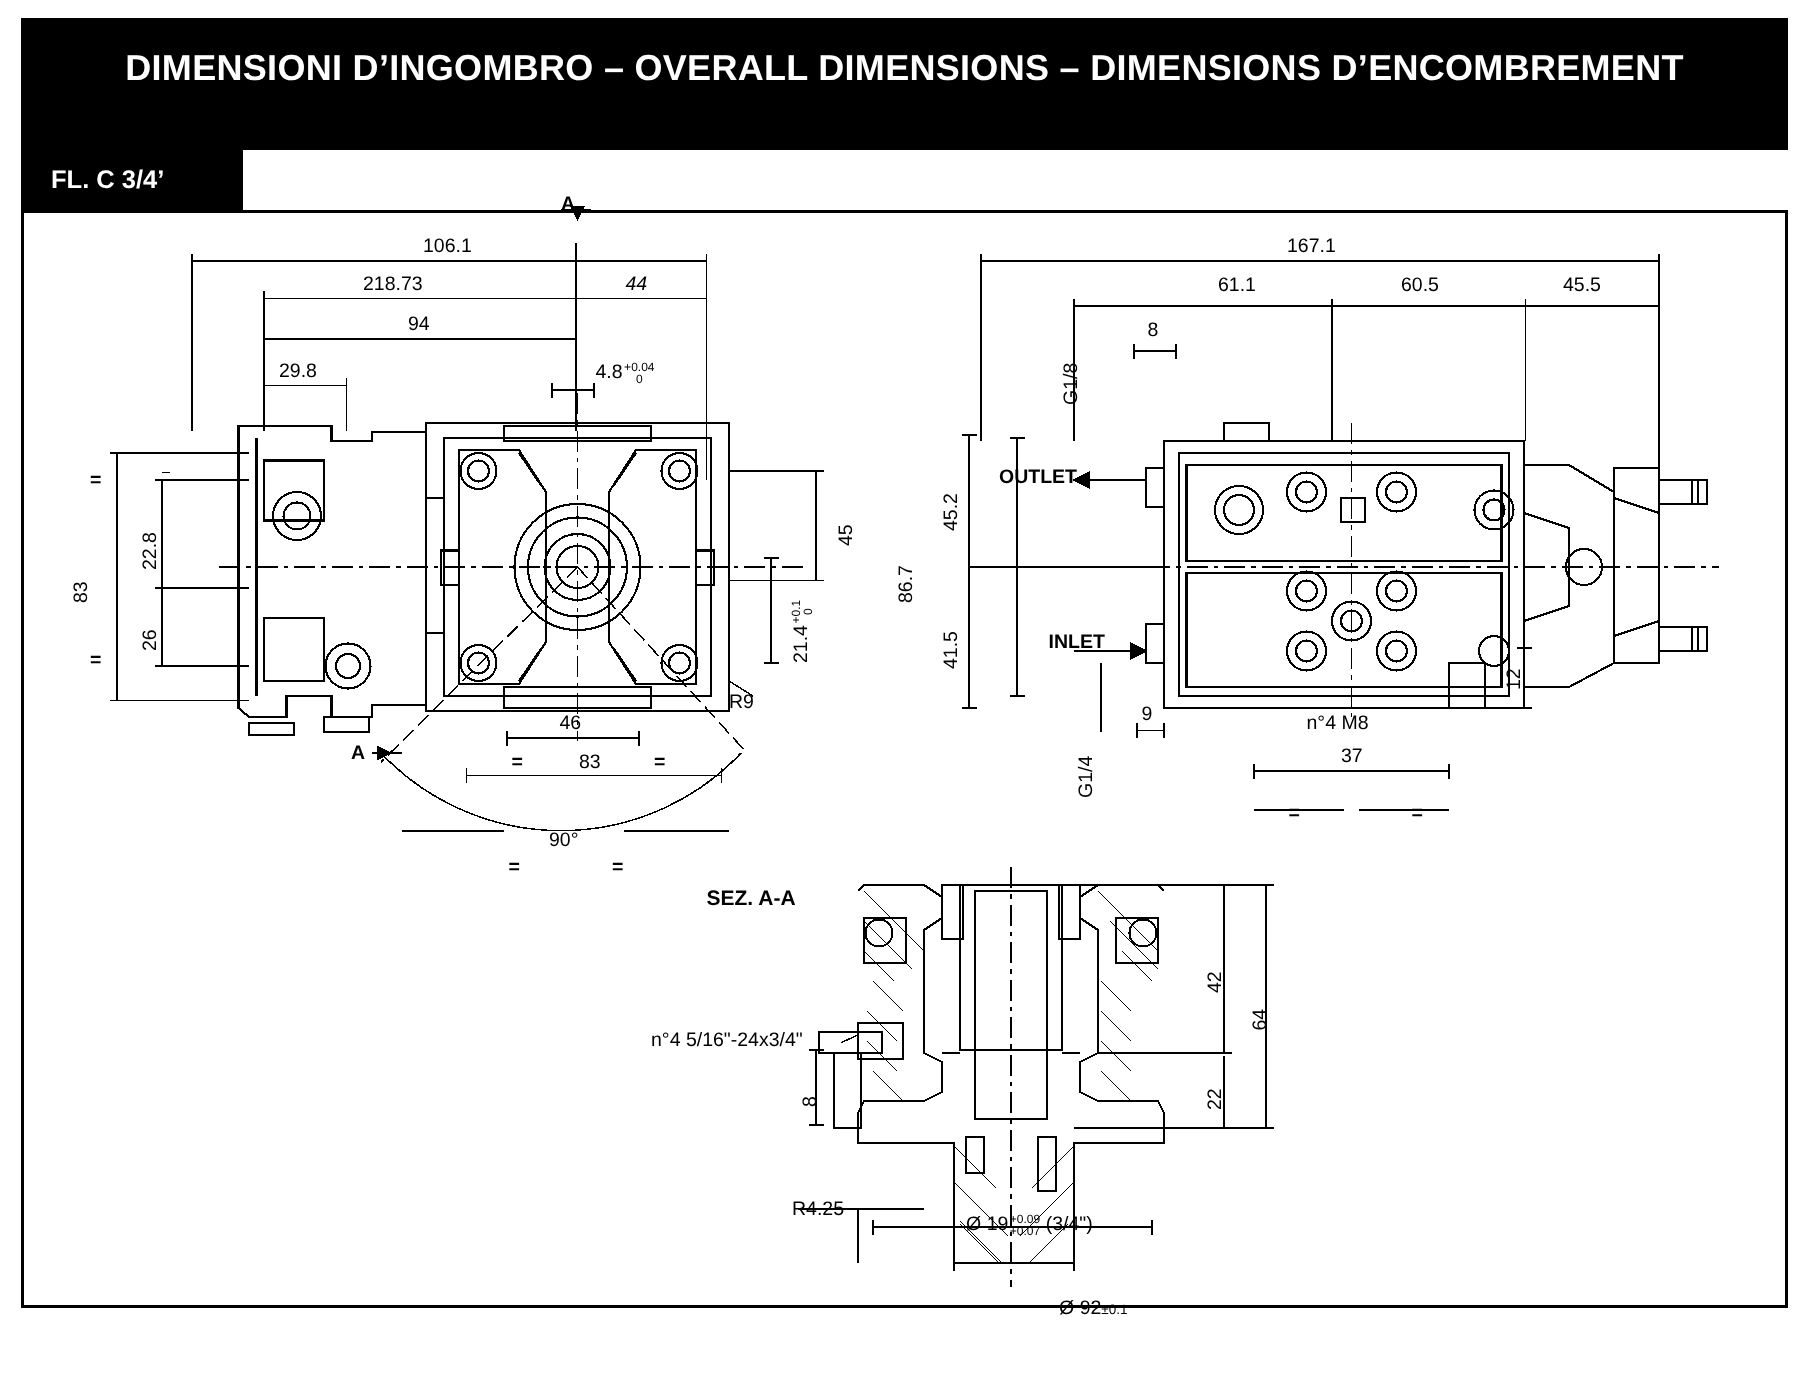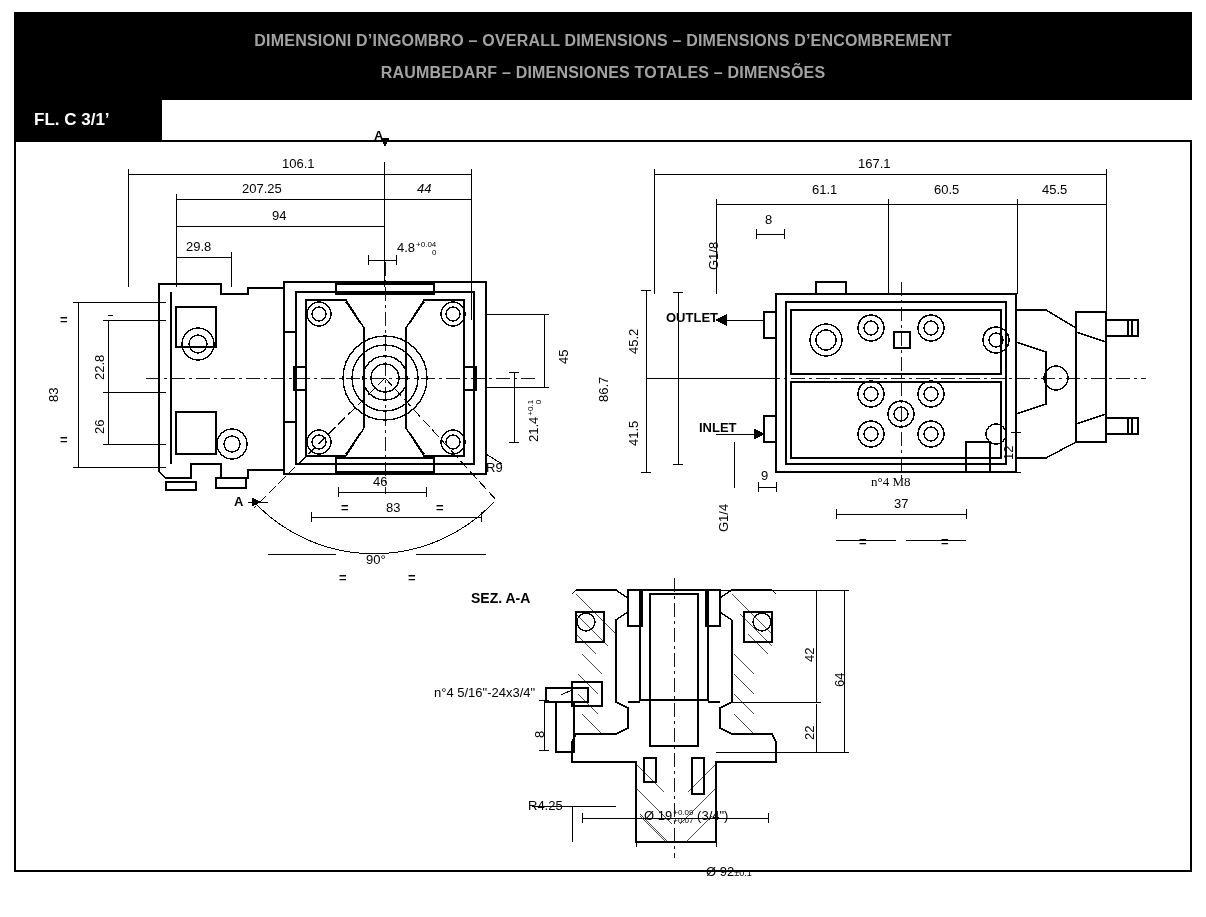--- a/index.html
+++ b/index.html
@@ -1,52 +1,51 @@
 <!DOCTYPE html>
 <html><head>
 <meta charset="utf-8">
 <style>
   html,body{margin:0;padding:0;background:#ffffff;}
   body{font-family:"Liberation Sans", sans-serif;}
   #page{position:relative;width:1206px;height:917px;background:#ffffff;overflow:hidden;}
 
   
   .hdr-band{position:absolute;left:14px;top:12px;width:1178px;height:88px;background:#000;}
-  .hdr-band .l1,.hdr-band .l2{position:absolute;left:0;width:100%;text-align:center;color:#a3a3a3;
-      font-weight:bold;font-size:16px;letter-spacing:.2px;}
+  .hdr-band .l1,.hdr-band .l2{position:absolute;left:0;width:100%;text-align:center;color:#ffffff;
+      font-weight:bold;font-size:24px;letter-spacing:.2px;}
   .hdr-band .l1{top:20px;}
   .hdr-band .l2{top:52px;}
 
   .tag{position:absolute;left:14px;top:100px;width:148px;height:40px;background:#000;}
   .tag span{position:absolute;left:20px;top:10px;color:#fff;font-weight:bold;font-size:17px;}
 
   
   .frame{position:absolute;left:14px;top:140px;width:1178px;height:732px;border:2px solid #000;
      box-sizing:border-box;background:#fff;}
 
   
   .dim{position:absolute;font-size:13px;color:#000;white-space:nowrap;}
   .dim.b{font-weight:bold;}
   .rot90{transform:rotate(-90deg);transform-origin:left top;}
   svg{position:absolute;left:0;top:0;overflow:visible;}
-  .frac{display:inline-block;vertical-align:middle;font-size:8px;line-height:8px;text-align:right;
+  .frac{display:inline-block;vertical-align:middle;font-size:8px;line-height:8px;text-align:center;
         margin-left:1px;}
 </style>
 </head>
 <body>
 
 <div id="page">
 
   <div class="hdr-band">
     <div class="l1">DIMENSIONI D’INGOMBRO – OVERALL DIMENSIONS – DIMENSIONS D’ENCOMBREMENT</div>
-    <div class="l2">RAUMBEDARF – DIMENSIONES TOTALES – DIMENSÕES</div>
   </div>
 
   <div class="tag">
-    <span>FL. C 3/1’</span>
+    <span>FL. C 3/4’</span>
   </div>
 
   <div class="frame">
 
     <svg width="1174" height="728">
       <g stroke="#000" fill="none" stroke-width="1" shape-rendering="crispEdges">
 
         <line x1="112" y1="32" x2="455" y2="32"></line>
         <line x1="112" y1="27" x2="112" y2="37"></line>
           <line x1="455" y1="27" x2="455" y2="37"></line>
@@ -323,21 +322,21 @@
           <line x1="700" y1="695" x2="700" y2="705"></line>
 
         <line x1="545" y1="553" x2="556" y2="548"></line>
       </g>
     </svg>
 
     <div class="dim b" style="left:358px;top:-14px;">A</div>
     <div class="dim b" style="left:218px;top:352px;">A</div>
 
     <div class="dim" style="left:266px;top:14px;">106.1</div>
-    <div class="dim" style="left:226px;top:39px;">207.25</div>
+    <div class="dim" style="left:226px;top:39px;">218.73</div>
     <div class="dim" style="left:401px;top:39px;font-style:italic;">44</div>
     <div class="dim" style="left:256px;top:66px;">94</div>
     <div class="dim" style="left:170px;top:97px;">29.8</div>
 
     <div class="dim" style="left:381px;top:98px;">
       <span>4.8</span><span class="frac">
         <span>+0.04</span><br>
         <span>0</span></span>
     </div>
 
@@ -374,21 +373,21 @@
 
     <div class="dim rot90" style="left:610px;top:212px;">45.2</div>
     <div class="dim rot90" style="left:610px;top:304px;">41.5</div>
     <div class="dim rot90" style="left:580px;top:260px;">86.7</div>
 
     <div class="dim b" style="left:650px;top:168px;">OUTLET</div>
     <div class="dim b" style="left:655px;top:278px;padding-left:28px;">INLET</div>
 
     <div class="dim" style="left:745px;top:326px;">9</div>
     <div class="dim rot90" style="left:985px;top:318px;">12</div>
-    <div class="dim" style="left:855px;top:332px;font-family:Liberation Serif, serif;">n°4 M8</div>
+    <div class="dim" style="left:855px;top:332px;">n°4 M8</div>
     <div class="dim" style="left:878px;top:354px;">37</div>
     <div class="dim b" style="left:843px;top:392px;">=</div>
     <div class="dim b" style="left:925px;top:392px;">=</div>
 
     <div class="dim b" style="left:455px;top:448px;font-size:14px;">SEZ. A-A</div>
     <div class="dim" style="left:418px;top:543px;">n°4 5/16"-24x3/4"</div>
     <div class="dim rot90" style="left:786px;top:520px;">42</div>
     <div class="dim rot90" style="left:816px;top:545px;">64</div>
     <div class="dim rot90" style="left:786px;top:598px;">22</div>
     <div class="dim rot90" style="left:516px;top:596px;">8</div>

